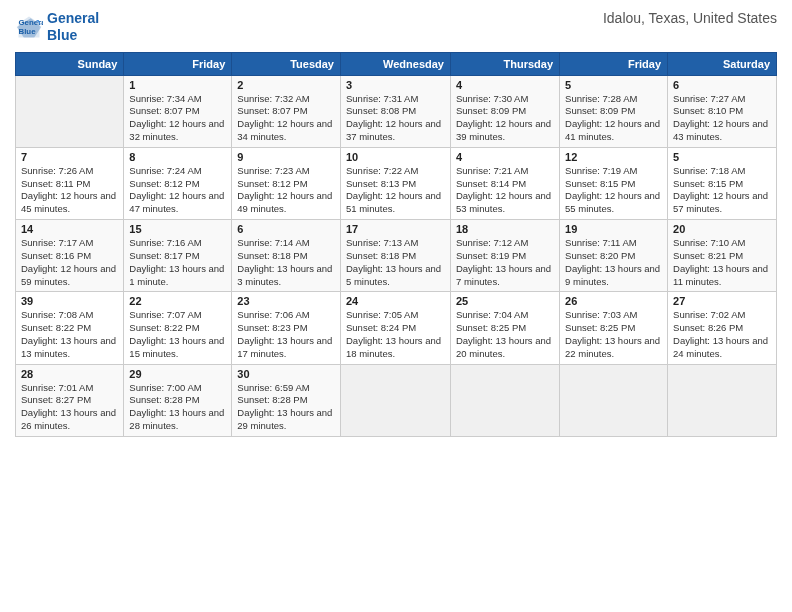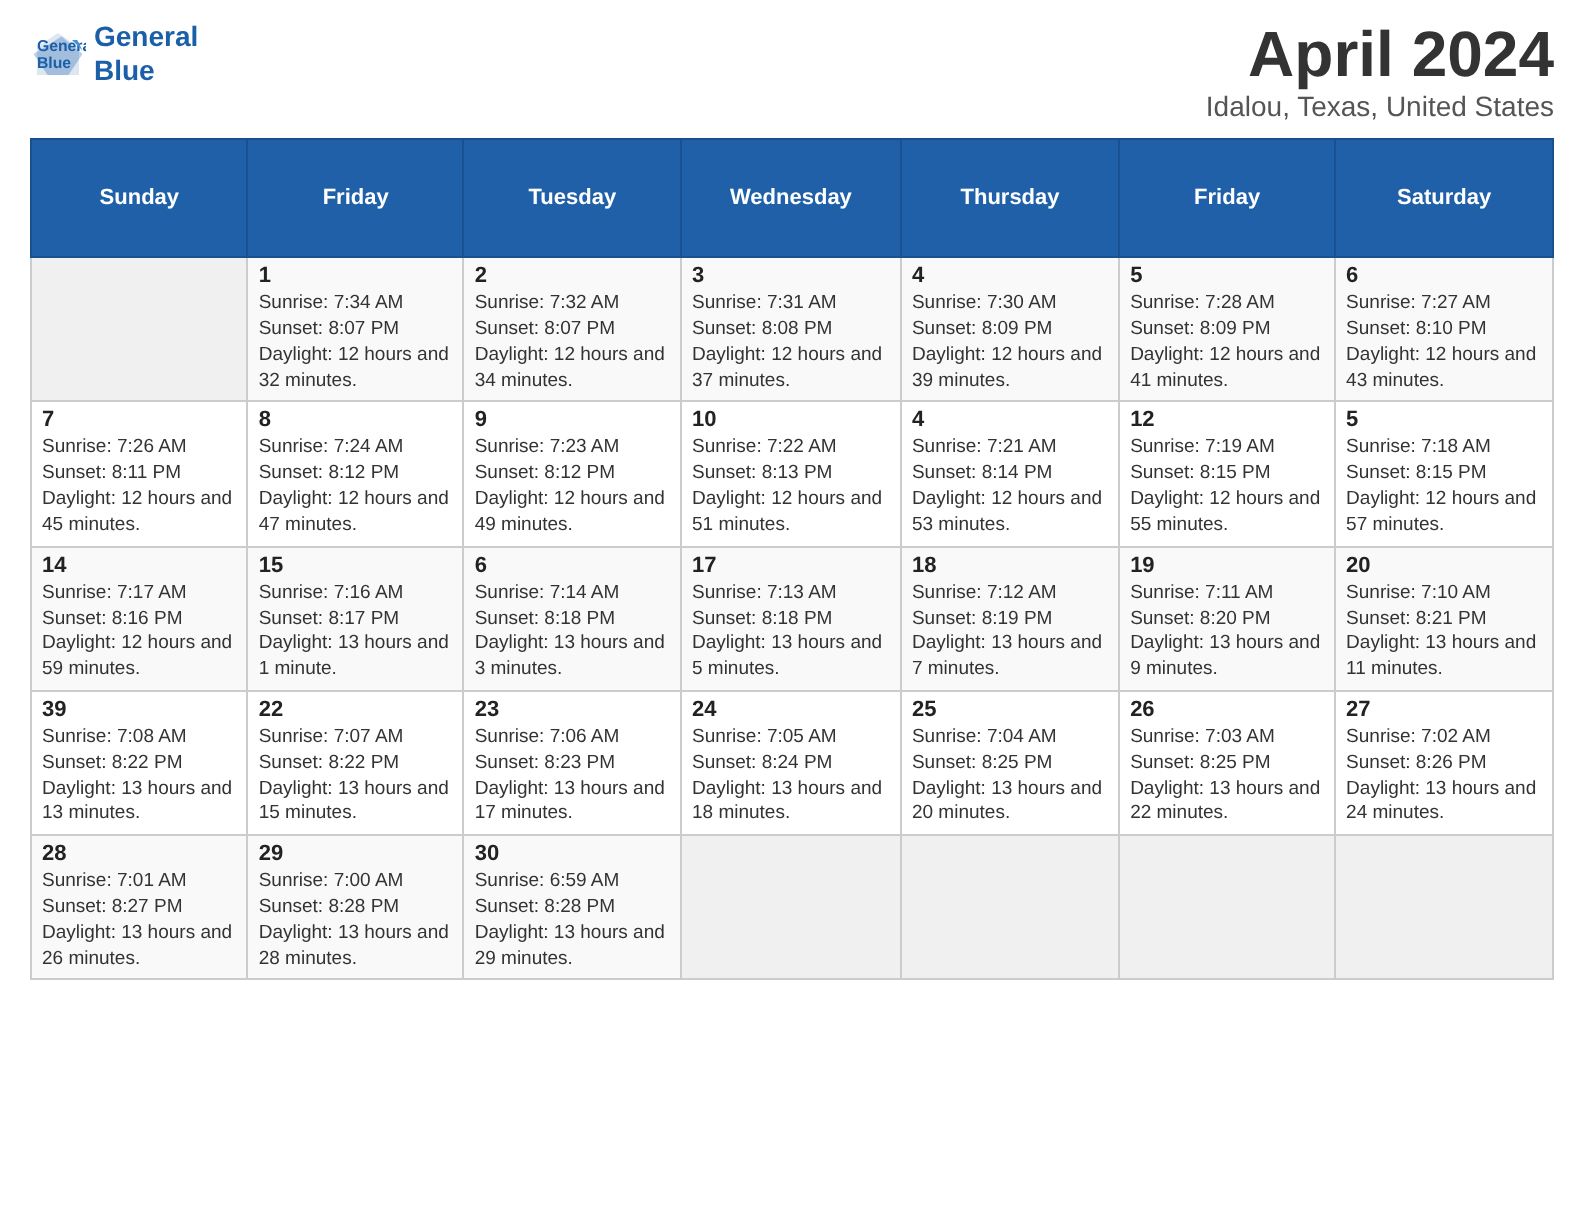--- a/index.html
+++ b/index.html
@@ -52,22 +52,22 @@
       color: #555;
     }
     table {
       width: 100%;
       border-collapse: collapse;
       font-size: 10px;
     }
     thead tr th {
       background-color: #2060a8;
       color: white;
-      text-align: center;
-      padding: 23px 6px;
+      text-align: right;
+      padding: 5px 6px;
       font-size: 11px;
       font-weight: bold;
       border: 1px solid #1a4f90;
     }
     tbody tr td {
       border: 1px solid #ccc;
       vertical-align: top;
       padding: 3px 5px;
       width: 113px;
       min-height: 70px;
@@ -105,21 +105,20 @@
         <text x="4" y="14" font-size="9" font-weight="bold" fill="#1a5fa8">General</text>
         <text x="4" y="24" font-size="9" font-weight="bold" fill="#1a5fa8">Blue</text>
         <polygon points="24,8 30,14 27,8" fill="#4a90d9"></polygon>
       </svg>
       <div class="logo-text">
         <div><span>General</span></div>
         <div><span>Blue</span></div>
       </div>
     </div>
     <div class="title-block">
-      <div class="month-title">April 2024</div>
       <div class="location">Idalou, Texas, United States</div>
     </div>
   </div>
 
   <table>
     <thead>
       <tr>
         <th>Sunday</th>
         <th>Friday</th>
         <th>Tuesday</th>

